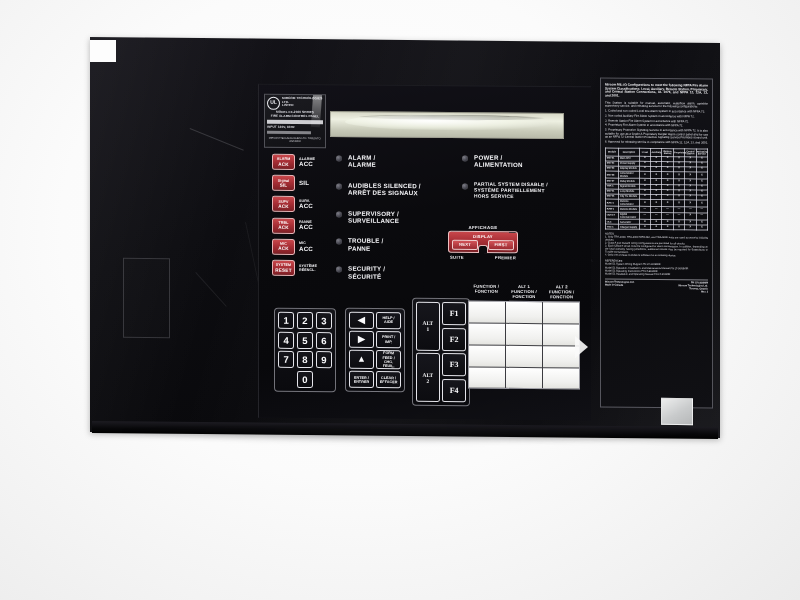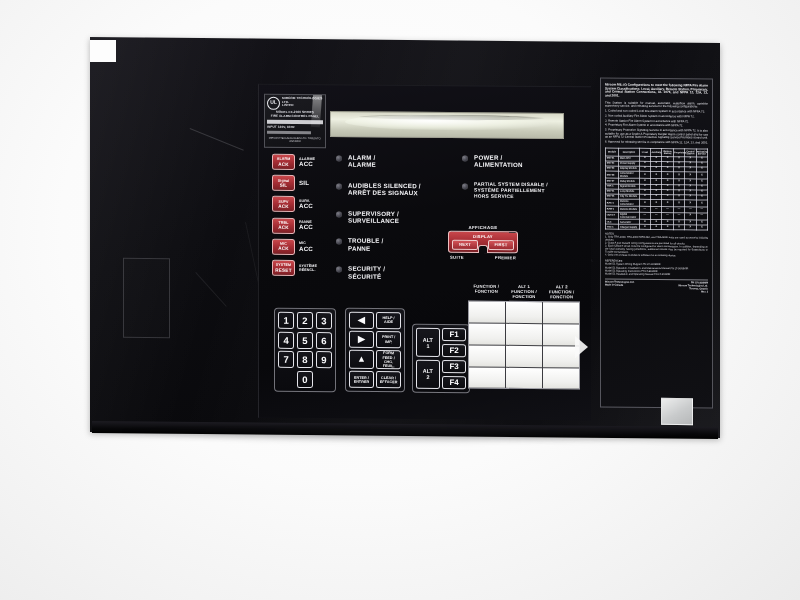--- a/index.html
+++ b/index.html
@@ -163,21 +163,21 @@
     font-weight:bold;box-sizing:border-box;
   }
   #pad-num{left:274px;top:308px;width:62px;height:84px;}
   #pad-num .grid{display:grid;grid-template-columns:repeat(3,1fr);gap:2.5px;height:100%;}
   #pad-num .key{font-size:9.5px;}
   #pad-num .k0{grid-column:2;}
   #pad-nav{left:345px;top:308px;width:60px;height:84px;}
   #pad-nav .grid{display:grid;grid-template-columns:repeat(2,1fr);grid-template-rows:repeat(4,1fr);gap:2.5px;height:100%;}
   #pad-nav .key{font-size:3.7px;line-height:4.1px;letter-spacing:.05px;padding:0 1px;}
   #pad-nav .key .arrow{font-size:9px;line-height:9px;}
-  #pad-fn{left:412px;top:324px;width:58px;height:69px;}
+  #pad-fn{left:412px;top:298px;width:58px;height:108px;font-family:Liberation Serif, serif;}
   #pad-fn .grid{display:grid;grid-template-columns: 1fr 1fr;grid-template-rows:repeat(4,1fr);gap:2.5px;height:100%;}
   #pad-fn .alt{grid-column:1;grid-row:span 2;font-size:5.4px;line-height:6px;}
   #pad-fn .f{grid-column:2;font-size:8px;}
 
   
   #fn-card{position:absolute;left:468px;top:285px;width:112px;height:105px;transform:skewY(0.45deg);}
   #fn-head{display:grid;grid-template-columns:repeat(3,1fr);column-gap:1px;margin-bottom:2px;}
   #fn-head div{color:#f6f6f9;font-weight:bold;font-size:4.2px;line-height:4.8px;text-align:center;letter-spacing:.15px;}
   #fn-grid{
     display:grid;grid-template-columns:repeat(3,1fr);grid-template-rows:repeat(4,1fr);

